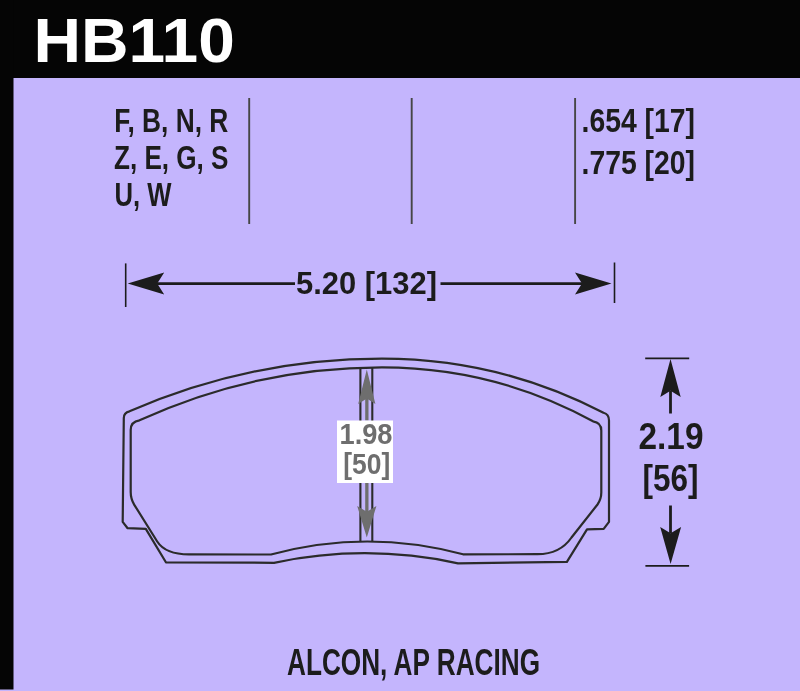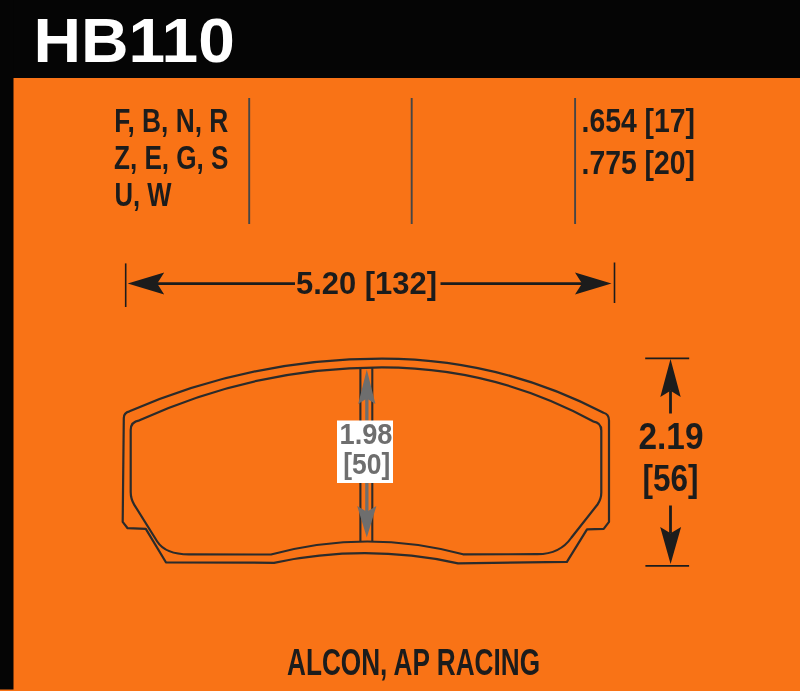--- a/index.html
+++ b/index.html
@@ -1,16 +1,16 @@
 <!DOCTYPE html>
 <html><head>
 <meta charset="utf-8">
 <style>
 html,body{margin:0;padding:0;background:#fff;}
-#page{position:relative;width:800px;height:691px;background:#f97316;overflow:hidden;}
+#page{position:relative;width:800px;height:691px;background:#c4b5fd;overflow:hidden;}
 svg{position:absolute;left:0;top:0;}
 text{font-family:"Liberation Sans", sans-serif;font-weight:bold;}
 </style>
 </head>
 <body>
 <div id="page">
 <svg width="800" height="691" viewBox="0 0 800 691">
 
   <rect x="0" y="0" width="800" height="78" fill="#050505"></rect>
 

